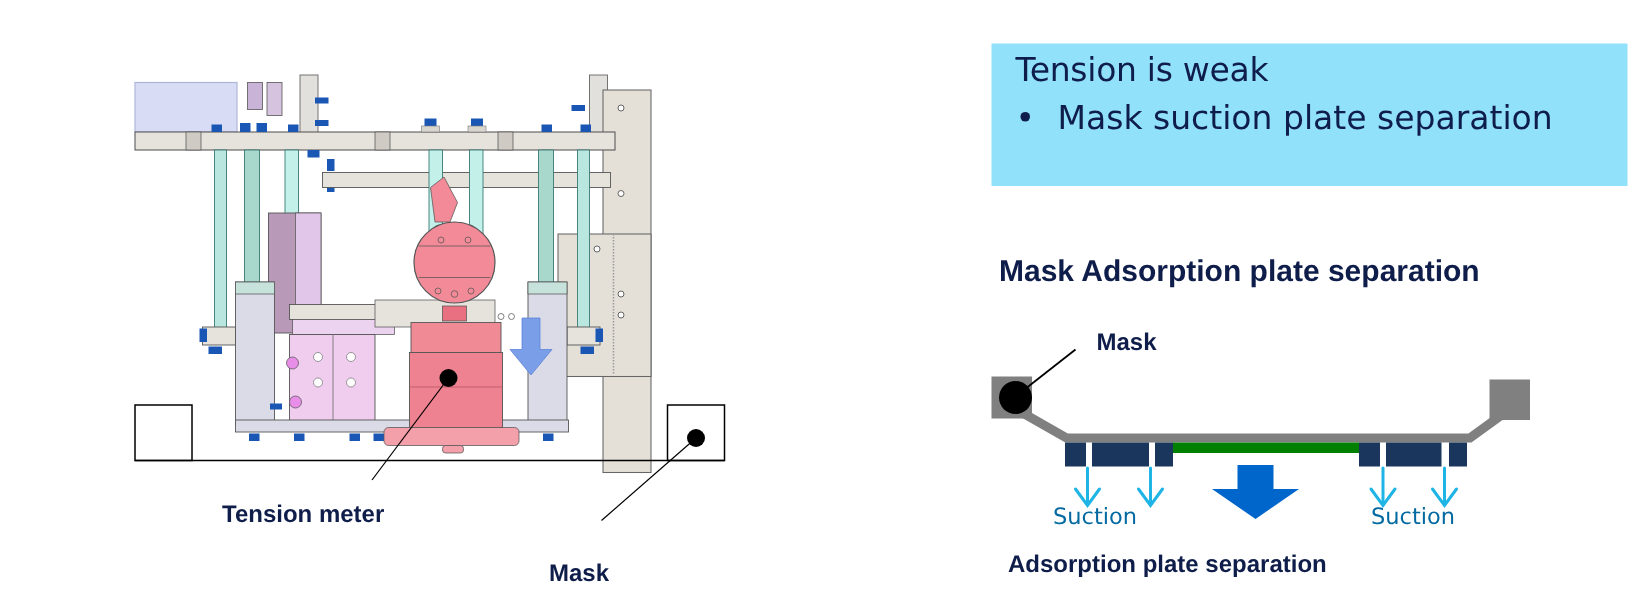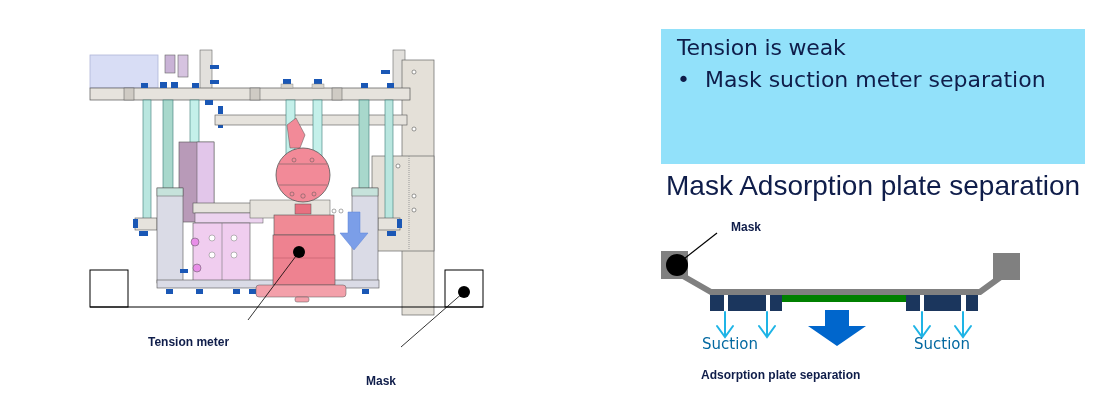--- a/index.html
+++ b/index.html
@@ -1,31 +1,31 @@
 <!DOCTYPE html>
 <html><head>
 <meta charset="utf-8">
 <style>
   html, body { margin: 0; padding: 0; background: #ffffff; }
   body { width: 1094px; height: 408px; position: relative; overflow: hidden;
          font-family: "Liberation Sans", sans-serif; }
   .abs { position: absolute; }
   #machine { position: absolute; left: 0; top: 0; }
-  .callout-box { position: absolute; left: 661px; top: 29px; width: 424px; height: 135px;
+  .callout-box { position: absolute; left: 661px; top: 29px; width: 424px; height: 95px;
                  background: #92e1fa; color: #0f1d4a; }
   .callout-box .title { position: absolute; left: 16px; top: 6px; font-size: 22px;
                         font-family: "DejaVu Sans", sans-serif; font-weight: normal; letter-spacing: -0.2px; }
   .callout-box .bullet { position: absolute; left: 16px; font-size: 22px;
                          font-family: "DejaVu Sans", sans-serif; }
   .callout-box .bullet .dot { display: inline-block; width: 28px; }
   .callout-box .b0 { top: 38px; }
   .callout-box .b1 { top: 68px; }
-  .section-title { position: absolute; left: 666px; top: 170px; font-size: 28px; font-weight: normal;
+  .section-title { position: absolute; left: 666px; top: 170px; font-size: 20px; font-weight: bold;
                    color: #0f1d4a; font-family: "Liberation Sans", sans-serif; white-space: nowrap; }
-  .lbl-bold { position: absolute; font-weight: bold; color: #0f1d4a; font-size: 12px; white-space: nowrap; }
+  .lbl-bold { position: absolute; font-weight: bold; color: #0f1d4a; font-size: 16px; white-space: nowrap; }
   .lbl-reg { position: absolute; color: #0369a1; font-size: 15px; white-space: nowrap;
              font-family: "DejaVu Sans", sans-serif; }
 </style>
 </head>
 <body>
 
 <svg id="machine" width="520" height="408" viewBox="0 0 520 408" xmlns="http://www.w3.org/2000/svg">
 
   <rect x="90" y="55" width="68" height="33" fill="#d8ddf5" stroke="#b0b6d8" stroke-width="0.8"></rect>
 
@@ -156,21 +156,21 @@
   <line x1="299" y1="252" x2="248" y2="320" stroke="#000" stroke-width="0.8"></line>
   <line x1="464" y1="292" x2="401" y2="347" stroke="#000" stroke-width="0.8"></line>
 </svg>
 
 <div class="lbl-bold" style="left:148px; top:335px;">Tension meter</div>
 <div class="lbl-bold" style="left:366px; top:374px;">Mask</div>
 
 <div class="callout-box">
   <div class="title">Tension is weak</div>
   <div class="bullet b0">
-    <span class="dot">•</span><span>Mask suction meter separation</span>
+    <span class="dot">•</span><span>Mask suction plate separation</span>
   </div>
 </div>
 
 <div class="section-title">Mask Adsorption plate separation</div>
 
 <svg class="abs" style="left:650px; top:200px;" width="400" height="200" viewBox="650 200 400 200" xmlns="http://www.w3.org/2000/svg">
 
   <rect x="661" y="251" width="27" height="28" fill="#808080"></rect>
   <rect x="993" y="253" width="27" height="27" fill="#808080"></rect>
   <polyline points="683,276 711,292 980,292 1002,276" fill="none" stroke="#808080" stroke-width="6" stroke-linejoin="miter"></polyline>
@@ -206,13 +206,13 @@
         <polyline points="955,326 963,337 971,326"></polyline>
       </g>
   </g>
 
   <polygon points="825,310 849,310 849,326 866,326 837,346 808,326 825,326" fill="#0066cc"></polygon>
 </svg>
 
 <div class="lbl-bold" style="left:731px; top:220px;">Mask</div>
 <div class="lbl-reg" style="left:702px; top:335px;">Suction</div>
 <div class="lbl-reg" style="left:914px; top:335px;">Suction</div>
-<div class="lbl-bold" style="left:701px; top:368px;">Adsorption plate separation</div>
+<div class="lbl-bold" style="left:672px; top:368px;">Adsorption plate separation</div>
 
 </body></html>

